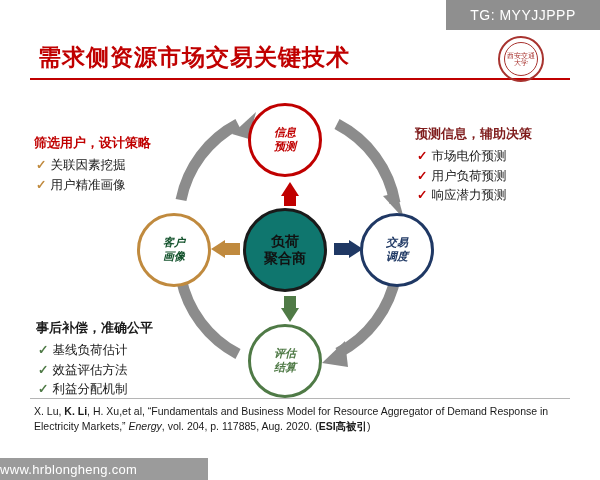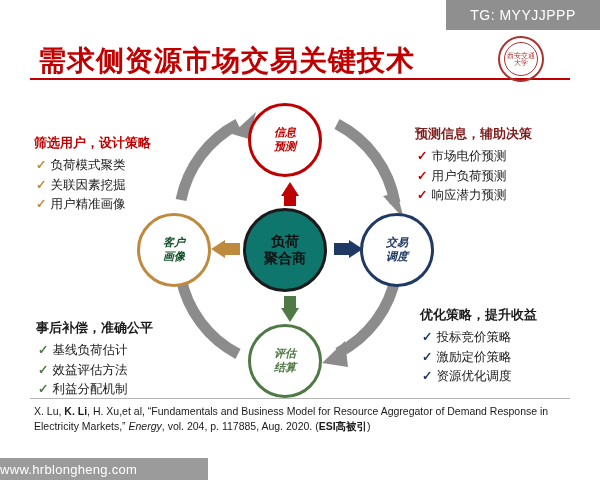--- a/index.html
+++ b/index.html
@@ -34,21 +34,21 @@
     display: flex;
     align-items: center;
     justify-content: center;
     letter-spacing: 0.5px;
   }
   
   .title {
     position: absolute;
     left: 38px;
     top: 42px;
-    font-size: 28px;
+    font-size: 23px;
     font-weight: bold;
     color: #c00000;
     letter-spacing: 1px;
     white-space: nowrap;
   }
   .title-rule {
     position: absolute;
     left: 30px;
     top: 78px;
     width: 540px;
@@ -360,21 +360,20 @@
   </div>
 
   <div class="node node-left">
     <span>客户</span>
     <span>画像</span>
   </div>
 
   <div class="block blk-tl">
     <div class="block-head">筛选用户，设计策略</div>
     <ul>
-      <li><span class="tick">✓</span><span>负荷模式聚类</span></li>
       <li><span class="tick">✓</span><span>关联因素挖掘</span></li>
       <li><span class="tick">✓</span><span>用户精准画像</span></li>
     </ul>
   </div>
 
   <div class="block blk-tr">
     <div class="block-head">预测信息，辅助决策</div>
     <ul>
       <li><span class="tick-red">✓</span><span>市场电价预测</span></li>
       <li><span class="tick-red">✓</span><span>用户负荷预测</span></li>
@@ -384,28 +383,20 @@
 
   <div class="block blk-bl">
     <div class="block-head">事后补偿，准确公平</div>
     <ul>
       <li><span class="tick-green">✓</span><span>基线负荷估计</span></li>
       <li><span class="tick-green">✓</span><span>效益评估方法</span></li>
       <li><span class="tick-green">✓</span><span>利益分配机制</span></li>
     </ul>
   </div>
 
-  <div class="block blk-br">
-    <div class="block-head">优化策略，提升收益</div>
-    <ul>
-      <li><span class="tick-blue">✓</span><span>投标竞价策略</span></li>
-      <li><span class="tick-blue">✓</span><span>激励定价策略</span></li>
-      <li><span class="tick-blue">✓</span><span>资源优化调度</span></li>
-    </ul>
-  </div>
 
   <div class="cite-rule"></div>
   <div class="citation">
     <span>X. Lu, </span><b>K. Li</b><span>, H. Xu,et al, “Fundamentals and Business Model for Resource Aggregator of Demand Response in Electricity Markets,” </span><i>Energy</i><span>, vol. 204, p. 117885, Aug. 2020. (</span><b>ESI高被引</b><span>)</span>
   </div>
 
   <div class="watermark">www.hrblongheng.com</div>
 
 </div>
 

